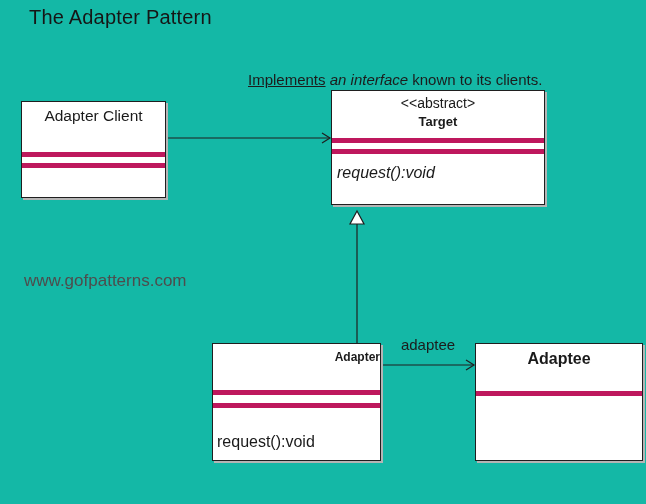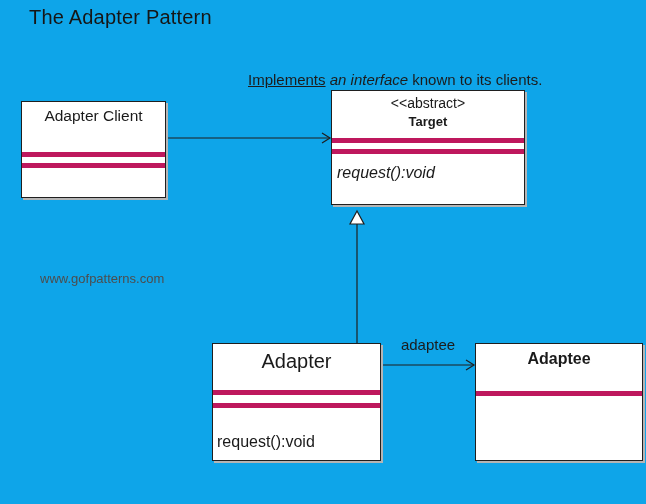--- a/index.html
+++ b/index.html
@@ -1,52 +1,52 @@
 <!DOCTYPE html>
 <html><head>
 <meta charset="utf-8">
 <style>
   html,body { margin:0; padding:0; background:#ffffff; }
   #canvas {
-    position:relative; width:646px; height:504px; background:#0ea5e9;
+    position:relative; width:646px; height:504px; background:#14b8a6;
     font-family:"Liberation Sans", sans-serif; color:#1a1a1a; overflow:hidden;
   }
   .abs { position:absolute; }
 
   .page-title { left:29px; top:6px; font-size:20px; letter-spacing:0.2px; color:#161616; }
   .subtitle  { left:248px; top:71px; font-size:15px; white-space:pre-wrap; color:#1c1c1c; }
   .subtitle .u { text-decoration:underline; }
   .subtitle .i { font-style:italic; }
-  .watermark { left:40px; top:271px; font-size:13px; color:#4d4d4d; }
+  .watermark { left:24px; top:271px; font-size:17px; color:#4d4d4d; }
 
   .uml-box {
     position:absolute; background:#ffffff;
     border:1px solid #1f1f1f; box-shadow:2px 2px 0 0 #b5b5b5;
     box-sizing:border-box; display:flex; flex-direction:column;
   }
   .cmp { box-sizing:border-box; }
   .cmp + .cmp { border-top:5px solid #be185d; }
   .cmp-fill { flex:1; }
 
   
   #box-adapter-client { left:21px; top:101px; width:145px; height:97px; }
   #box-adapter-client .cmp-title { height:50px; text-align:center; padding-top:5px; font-size:15.5px; }
   #box-adapter-client .cmp-attrs { height:11px; }
 
   
-  #box-target { left:331px; top:90px; width:194px; height:115px; }
+  #box-target { left:331px; top:90px; width:214px; height:115px; }
   #box-target .cmp-title { height:47px; text-align:center; padding-top:3px; }
   #box-target .stereotype { font-size:14px; line-height:18px; }
   #box-target .cls-name { font-size:13px; font-weight:bold; line-height:19px; }
   #box-target .cmp-attrs { height:11px; }
   #box-target .cmp-ops { font-style:italic; font-size:16px; padding:10px 0 0 5px; }
 
   
   #box-adapter { left:212px; top:343px; width:169px; height:118px; }
-  #box-adapter .cmp-title { height:46px; text-align:center; padding-top:6px; font-size:20px; font-weight:normal; }
+  #box-adapter .cmp-title { height:46px; text-align:right; padding-top:6px; font-size:12px; font-weight:bold; }
   #box-adapter .cmp-attrs { height:13px; }
   #box-adapter .cmp-ops { display:flex; align-items:flex-end; font-size:16px; padding:0 0 9px 4px; }
 
   
   #box-adaptee { left:475px; top:343px; width:168px; height:118px; }
   #box-adaptee .cmp-title { height:47px; text-align:center; padding-top:6px; font-size:16px; font-weight:bold; }
   #box-adaptee .cmp-attrs { height:13px; }
   #box-adaptee .cmp-ops { display:flex; align-items:flex-end; font-size:15.5px; padding:0 0 9px 4px; }
 
   .edge-layer { left:0; top:0; width:646px; height:504px; pointer-events:none; }

